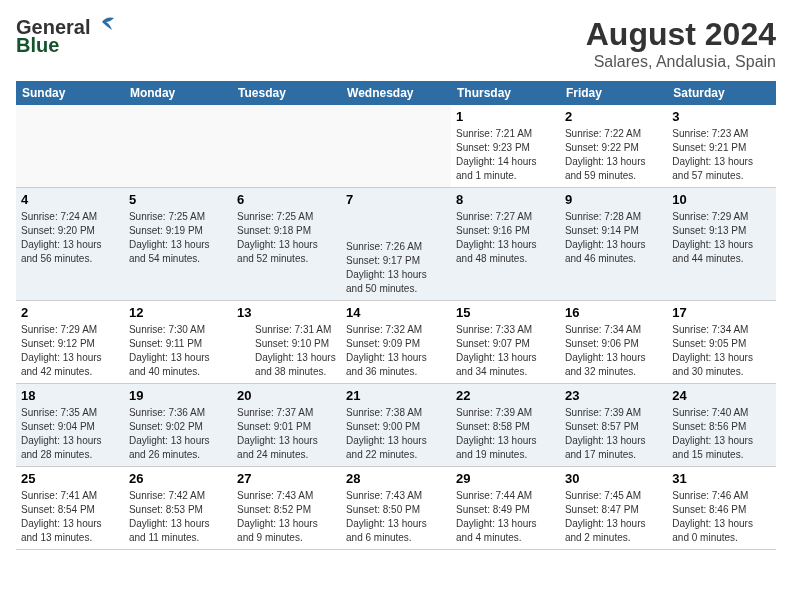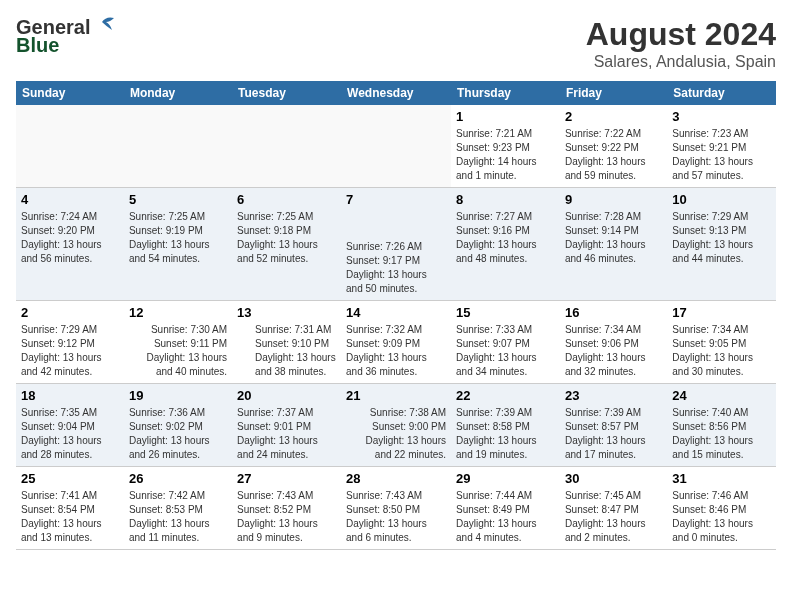--- a/index.html
+++ b/index.html
@@ -192,21 +192,21 @@
       <tr>
         <td>
           <span class="day-num">2</span>
           <div class="day-info" style="white-space: pre-line;">Sunrise: 7:29 AM
 Sunset: 9:12 PM
 Daylight: 13 hours
 and 42 minutes.</div>
         </td>
         <td>
           <span class="day-num">12</span>
-          <div class="day-info" style="white-space: pre-line; text-align: right;">Sunrise: 7:30 AM
+          <div class="day-info" style="white-space: pre-line;">Sunrise: 7:30 AM
 Sunset: 9:11 PM
 Daylight: 13 hours
 and 40 minutes.</div>
         </td>
         <td>
           <span class="day-num">13</span>
           <div class="day-info" style="white-space: pre-line; margin-left: 18px;">Sunrise: 7:31 AM
 Sunset: 9:10 PM
 Daylight: 13 hours
 and 38 minutes.</div>
@@ -257,21 +257,21 @@
         </td>
         <td>
           <span class="day-num">20</span>
           <div class="day-info" style="white-space: pre-line;">Sunrise: 7:37 AM
 Sunset: 9:01 PM
 Daylight: 13 hours
 and 24 minutes.</div>
         </td>
         <td>
           <span class="day-num">21</span>
-          <div class="day-info" style="white-space: pre-line; text-align: right;">Sunrise: 7:38 AM
+          <div class="day-info" style="white-space: pre-line;">Sunrise: 7:38 AM
 Sunset: 9:00 PM
 Daylight: 13 hours
 and 22 minutes.</div>
         </td>
         <td>
           <span class="day-num">22</span>
           <div class="day-info" style="white-space: pre-line;">Sunrise: 7:39 AM
 Sunset: 8:58 PM
 Daylight: 13 hours
 and 19 minutes.</div>

